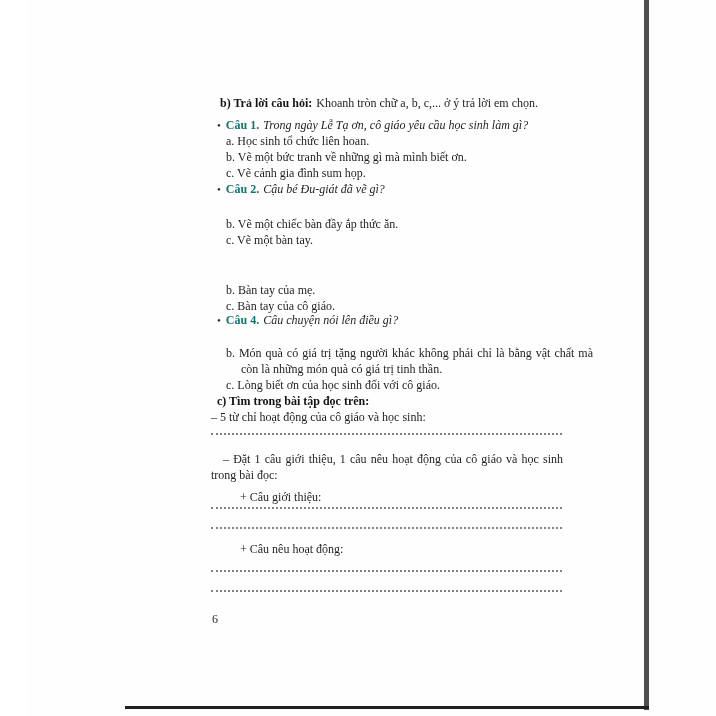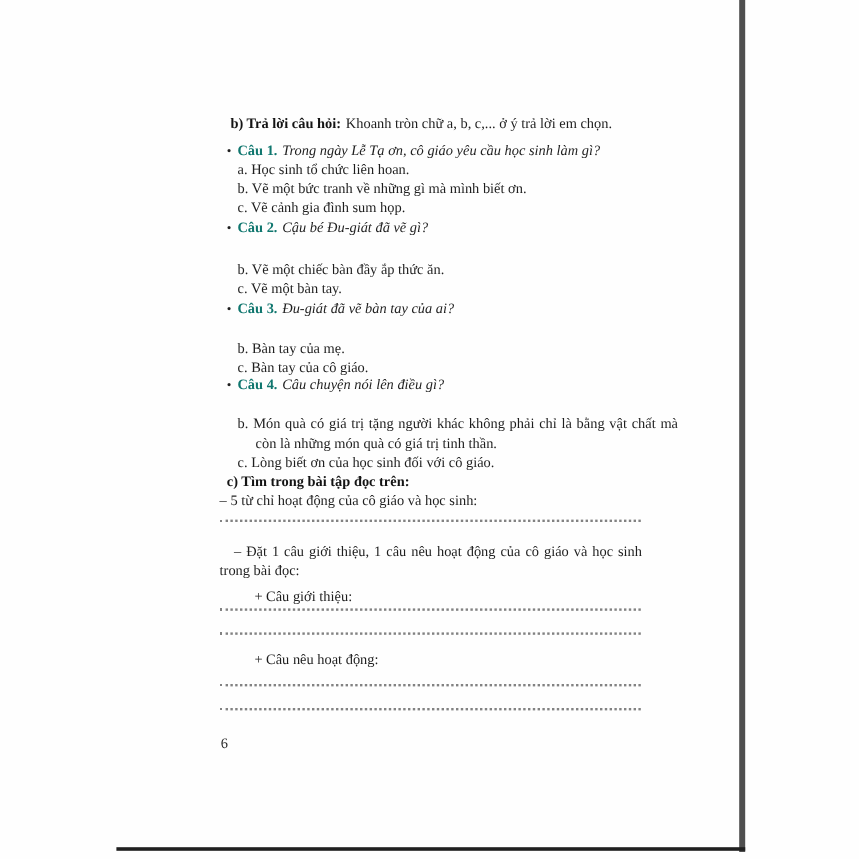--- a/index.html
+++ b/index.html
@@ -1,21 +1,21 @@
 <!DOCTYPE html>
 <html><head>
 <meta charset="utf-8">
 <style>
   html,body{margin:0;padding:0;}
   body{
     width:716px;height:716px;position:relative;overflow:hidden;
     background:#ffffff;
     font-family:"Liberation Serif","DejaVu Serif",serif;
   }
-  .page{position:absolute;inset:0;background:#fefefe;}
+  .page{position:absolute;inset:0;background:#fefefe;margin-left:28px;}
   .edge-right{position:absolute;left:616px;top:0;width:5px;height:710px;background:#4f4f4f;}
   .edge-bottom{position:absolute;left:97px;top:706px;width:524px;height:3px;background:#202020;}
   .ln{
     position:absolute;left:183px;width:352px;
     font-size:12px;line-height:16px;color:#1e1e1e;
     white-space:nowrap;
   }
   .wrap{white-space:normal;text-align:justify;}
   .b{font-weight:bold;color:#141414;}
   .it{font-style:italic;}
@@ -43,21 +43,20 @@
 
   <div class="ln ind6" style="top:117px"><span class="bullet">•</span><span class="qlabel">Câu 1.</span><span class="it">Trong ngày Lễ Tạ ơn, cô giáo yêu cầu học sinh làm gì?</span></div>
   <div class="ln ind15" style="top:133px">a. Học sinh tổ chức liên hoan.</div>
   <div class="ln ind15" style="top:149px">b. Vẽ một bức tranh về những gì mà mình biết ơn.</div>
   <div class="ln ind15" style="top:165px">c. Vẽ cảnh gia đình sum họp.</div>
 
   <div class="ln ind6" style="top:181px"><span class="bullet">•</span><span class="qlabel">Câu 2.</span><span class="it">Cậu bé Đu-giát đã vẽ gì?</span></div>
   <div class="ln ind15" style="top:232px">c. Vẽ một bàn tay.</div>
   <div class="ln ind15" style="top:216px">b. Vẽ một chiếc bàn đầy ắp thức ăn.</div>
 
-  <div class="ln ind6" style="top:249px"><span class="bullet">•</span><span class="qlabel">Câu 3.</span><span class="it">Đu-giát đã vẽ bàn tay của ai?</span></div>
   <div class="ln ind15" style="top:282px">b. Bàn tay của mẹ.</div>
   <div class="ln ind15" style="top:298px">c. Bàn tay của cô giáo.</div>
 
   <div class="ln ind6" style="top:312px"><span class="bullet">•</span><span class="qlabel">Câu 4.</span><span class="it">Câu chuyện nói lên điều gì?</span></div>
   <div class="ln wrap hang" style="top:345px">b. Món quà có giá trị tặng người khác không phải chỉ là bằng vật chất mà còn là những món quà có giá trị tinh thần.</div>
   <div class="ln ind15" style="top:377px">c. Lòng biết ơn của học sinh đối với cô giáo.</div>
 
   <div class="ln ind6" style="top:393px"><span class="b">c) Tìm trong bài tập đọc trên:</span></div>
 
   <div class="ln" style="top:409px">– 5 từ chỉ hoạt động của cô giáo và học sinh:</div>

